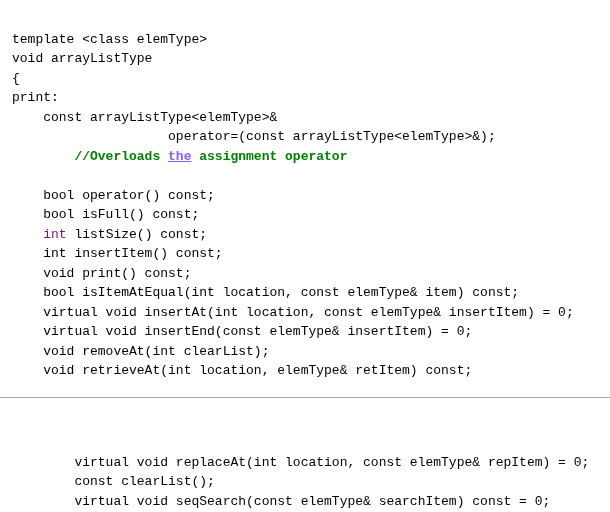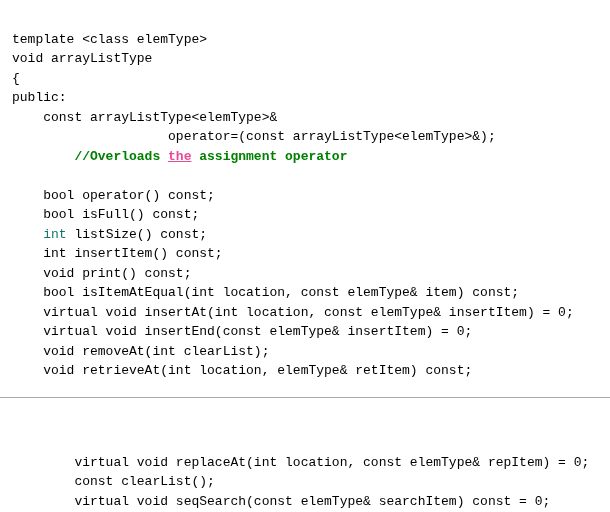--- a/index.html
+++ b/index.html
@@ -25,28 +25,28 @@
       margin: 6px 0;
     }
   </style>
 </head>
 <body>
 
 <div class="code-container">
 <span><span class="normal">template &lt;class elemType&gt;</span>
 <span class="normal">void arrayListType</span>
 <span class="normal">{</span>
-<span class="normal">public:</span>
+<span class="normal">print:</span>
 <span class="normal">    const arrayListType&lt;elemType&gt;&amp;</span>
 <span class="normal">                    operator=(const arrayListType&lt;elemType&gt;&amp;);</span>
-<span class="comment">        //Overloads <span style="color:#ec4899;font-weight:bold;text-decoration:underline;margin-top:48px;">the</span> assignment operator</span>
+<span class="comment">        //Overloads <span style="color:#8b5cf6;font-weight:bold;text-decoration:underline;margin-top:48px;">the</span> assignment operator</span>
 
 <span class="normal">    bool operator() const;</span>
 <span class="normal">    bool isFull() const;</span>
-<span class="normal">    <span style="color:#0f766e;">int</span> listSize() const;</span>
+<span class="normal">    <span style="color:#701a75;">int</span> listSize() const;</span>
 <span class="normal">    int insertItem() const;</span>
 <span class="normal">    void print() const;</span>
 <span class="normal">    bool isItemAtEqual(int location, const elemType&amp; item) const;</span>
 <span class="normal">    virtual void insertAt(int location, const elemType&amp; insertItem) = 0;</span>
 <span class="normal">    virtual void insertEnd(const elemType&amp; insertItem) = 0;</span>
 <span class="normal">    void removeAt(int clearList);</span>
 <span class="normal">    void retrieveAt(int location, elemType&amp; retItem) const;</span>
 </span></div>
 <hr class="divider">
 <div class="code-container">

